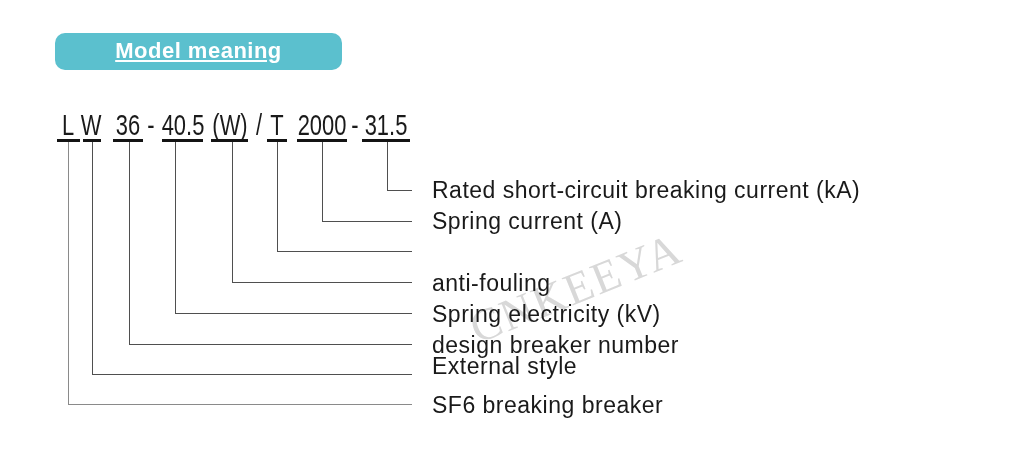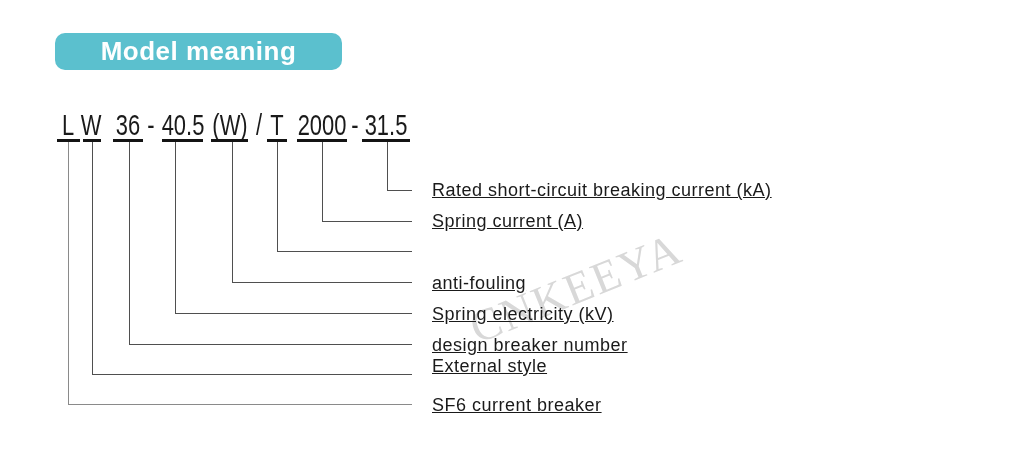--- a/index.html
+++ b/index.html
@@ -25,26 +25,27 @@
   .title-badge {
     position: absolute;
     left: 55px; top: 33px;
     width: 287px; height: 37px;
     background: var(--title-bg);
     border-radius: 10px;
     display: flex; align-items: center; justify-content: center;
   }
   .title-badge span {
     color: var(--title-text);
-    font-size: 26px;
+    font-size: 22px;
     font-weight: bold;
     letter-spacing: 0.5px;
     line-height: 1;
     padding-bottom: 2px;
     white-space: nowrap;
+    text-decoration: underline;
   }
   .code-part {
     position: absolute;
     top: 110px;
     font-size: 30px;
     line-height: 30px;
     color: var(--code-text);
     white-space: nowrap;
     transform: translateX(-50%) scaleX(0.73);
   }
@@ -59,27 +60,26 @@
     top: 142px;
     border-left: 1px solid var(--leader-line);
     border-bottom: 1px solid var(--leader-line);
   }
   .connector.light {
     border-color: var(--leader-line-light);
   }
   .legend-label {
     position: absolute;
     left: 432px;
-    font-size: 18px;
+    font-size: 23px;
     line-height: 28px;
     letter-spacing: 0.5px;
     color: var(--label-text);
     white-space: nowrap;
     z-index: 2;
-    text-decoration: underline;
   }
   .watermark {
     position: absolute;
     left: 445px; top: 262px;
     width: 262px;
     text-align: center;
     font-family: "Liberation Serif", serif;
     font-size: 45px;
     letter-spacing: 2px;
     color: var(--watermark);
@@ -126,17 +126,17 @@
   <div class="connector" style="left:129px;width:283px;height:203px"></div>
   <div class="connector" style="left:92px;width:320px;height:233px"></div>
   <div class="connector light" style="left:68px;width:344px;height:263px"></div>
 
   <div class="legend-label" style="top:176px">Rated short-circuit breaking current (kA)</div>
   <div class="legend-label" style="top:207px">Spring current (A)</div>
   <div class="legend-label" style="top:269px">anti-fouling</div>
   <div class="legend-label" style="top:300px">Spring electricity (kV)</div>
   <div class="legend-label" style="top:331px">design breaker number</div>
   <div class="legend-label" style="top:352px">External style</div>
-  <div class="legend-label" style="top:391px">SF6 current breaker</div>
+  <div class="legend-label" style="top:391px">SF6 breaking breaker</div>
 
   <div class="watermark">CNKEEYA</div>
 
 </div>
 
 </body></html>

